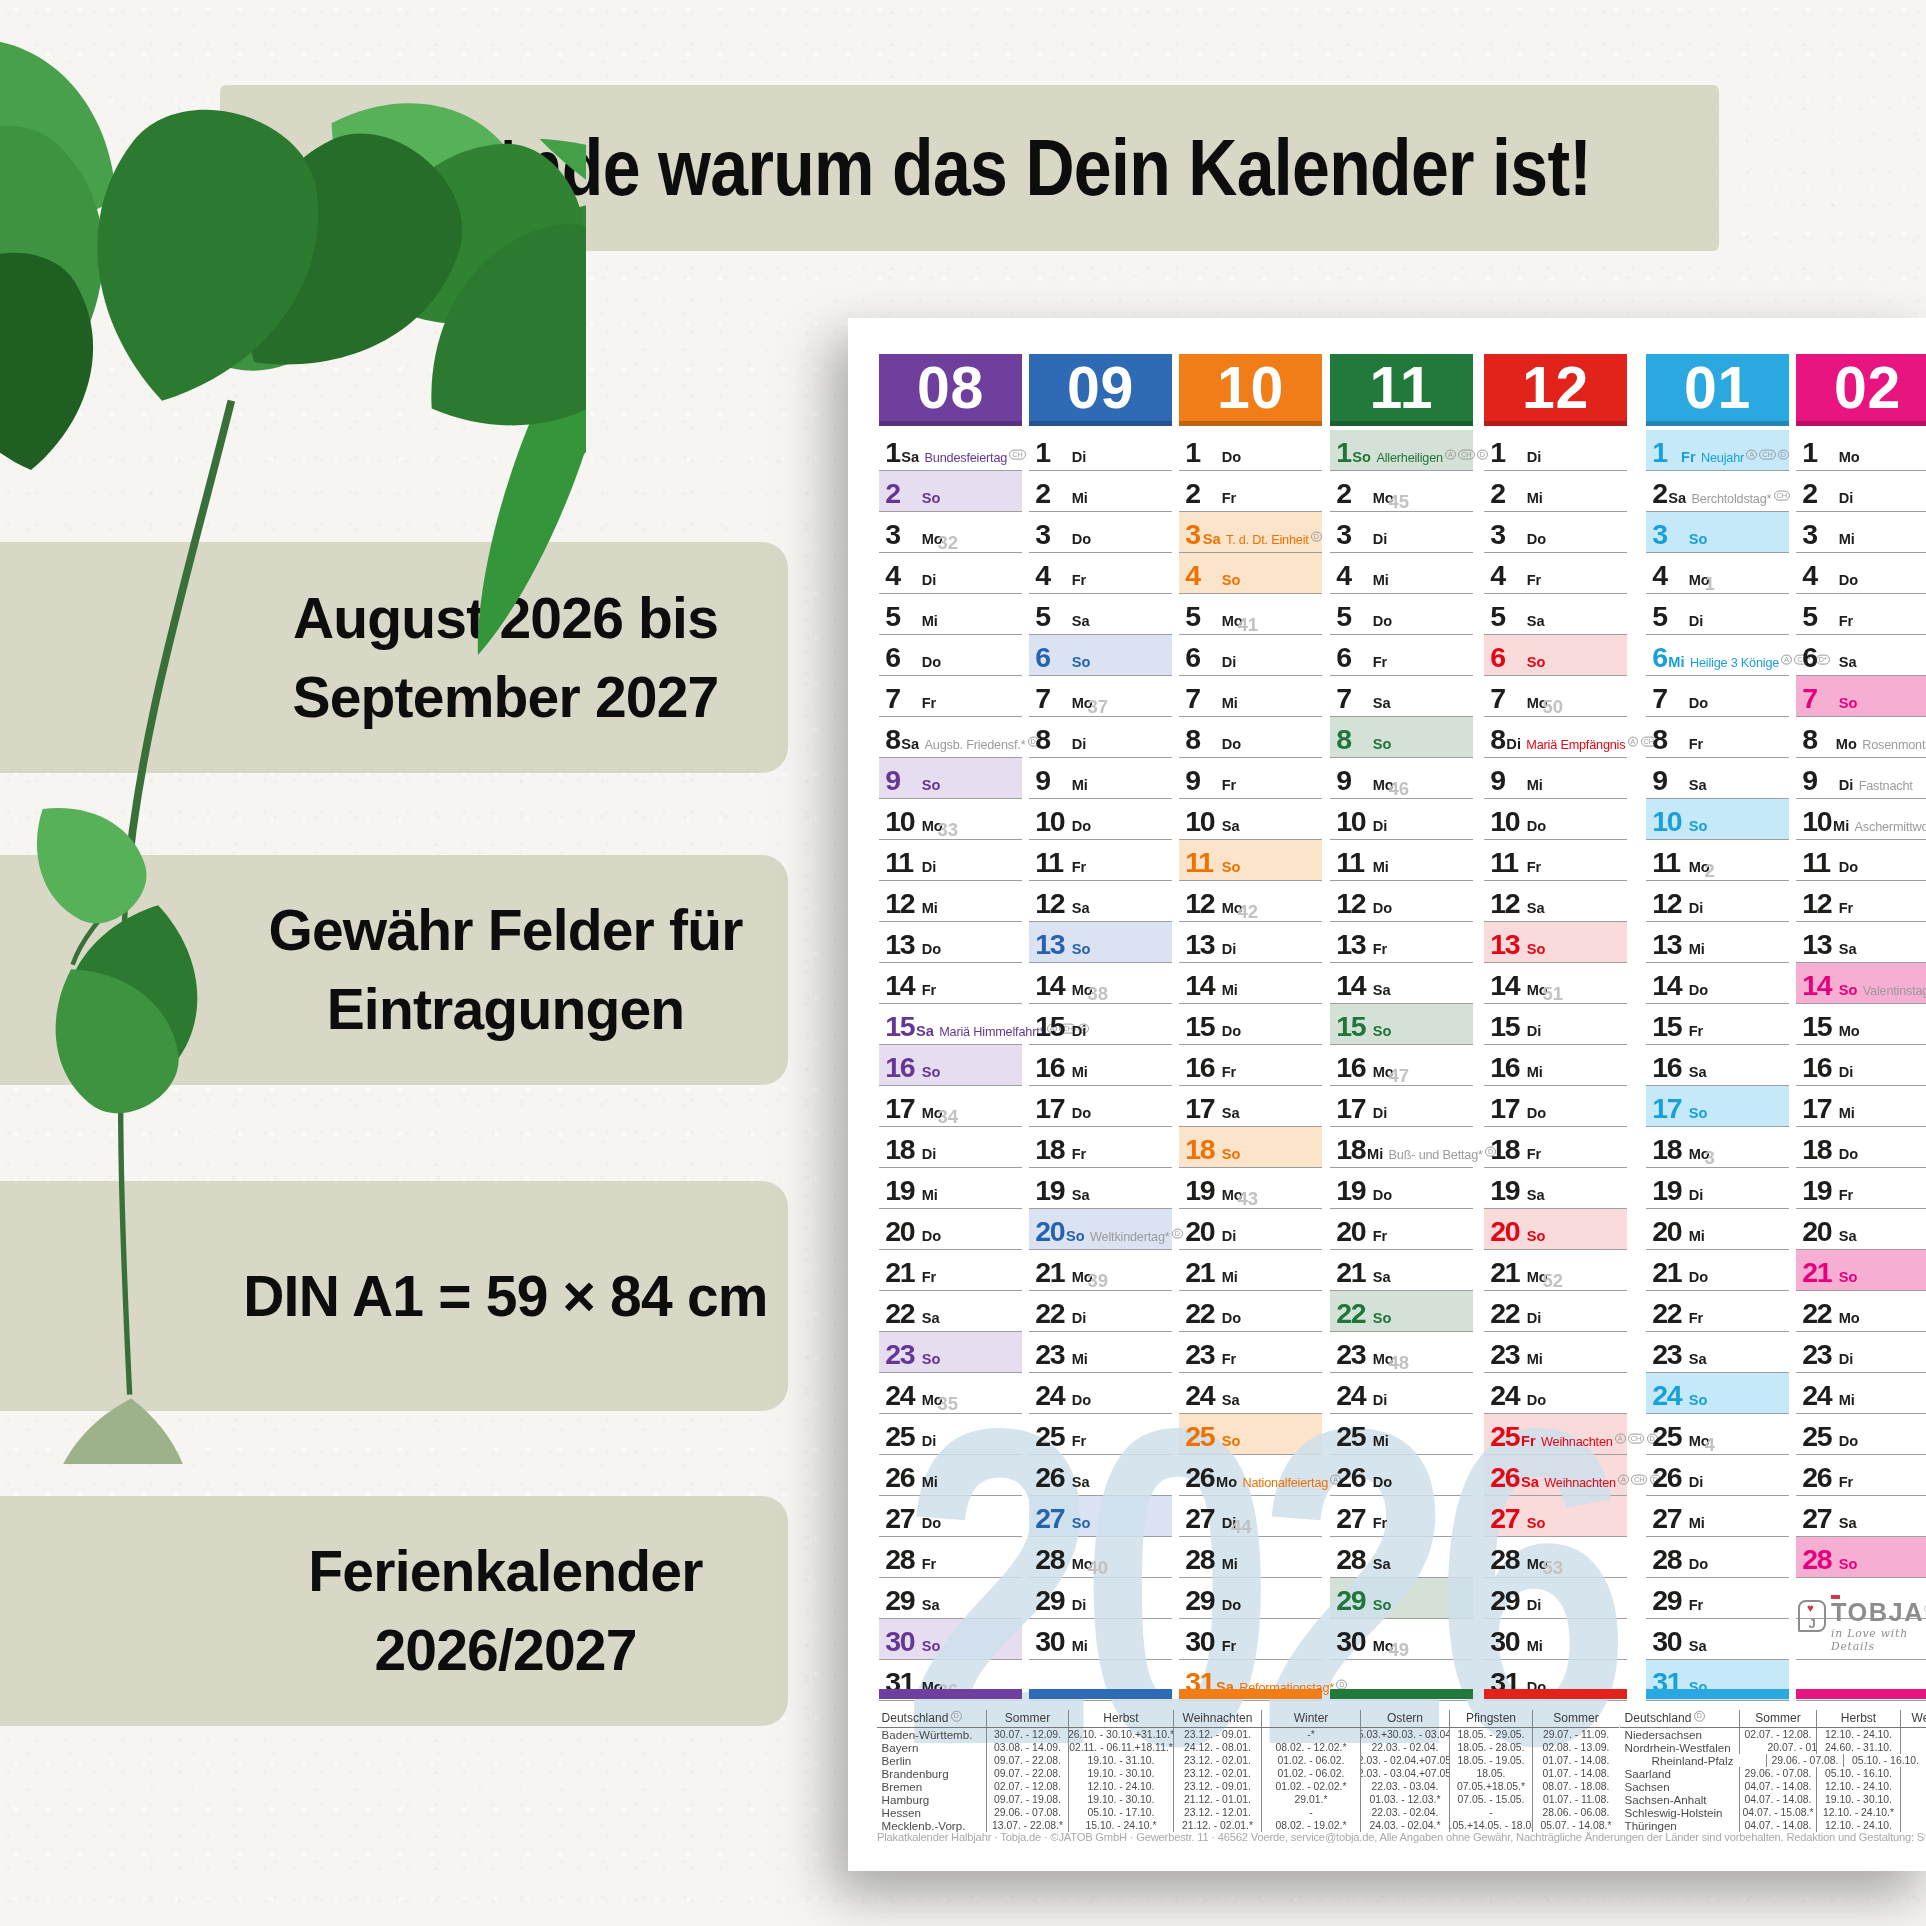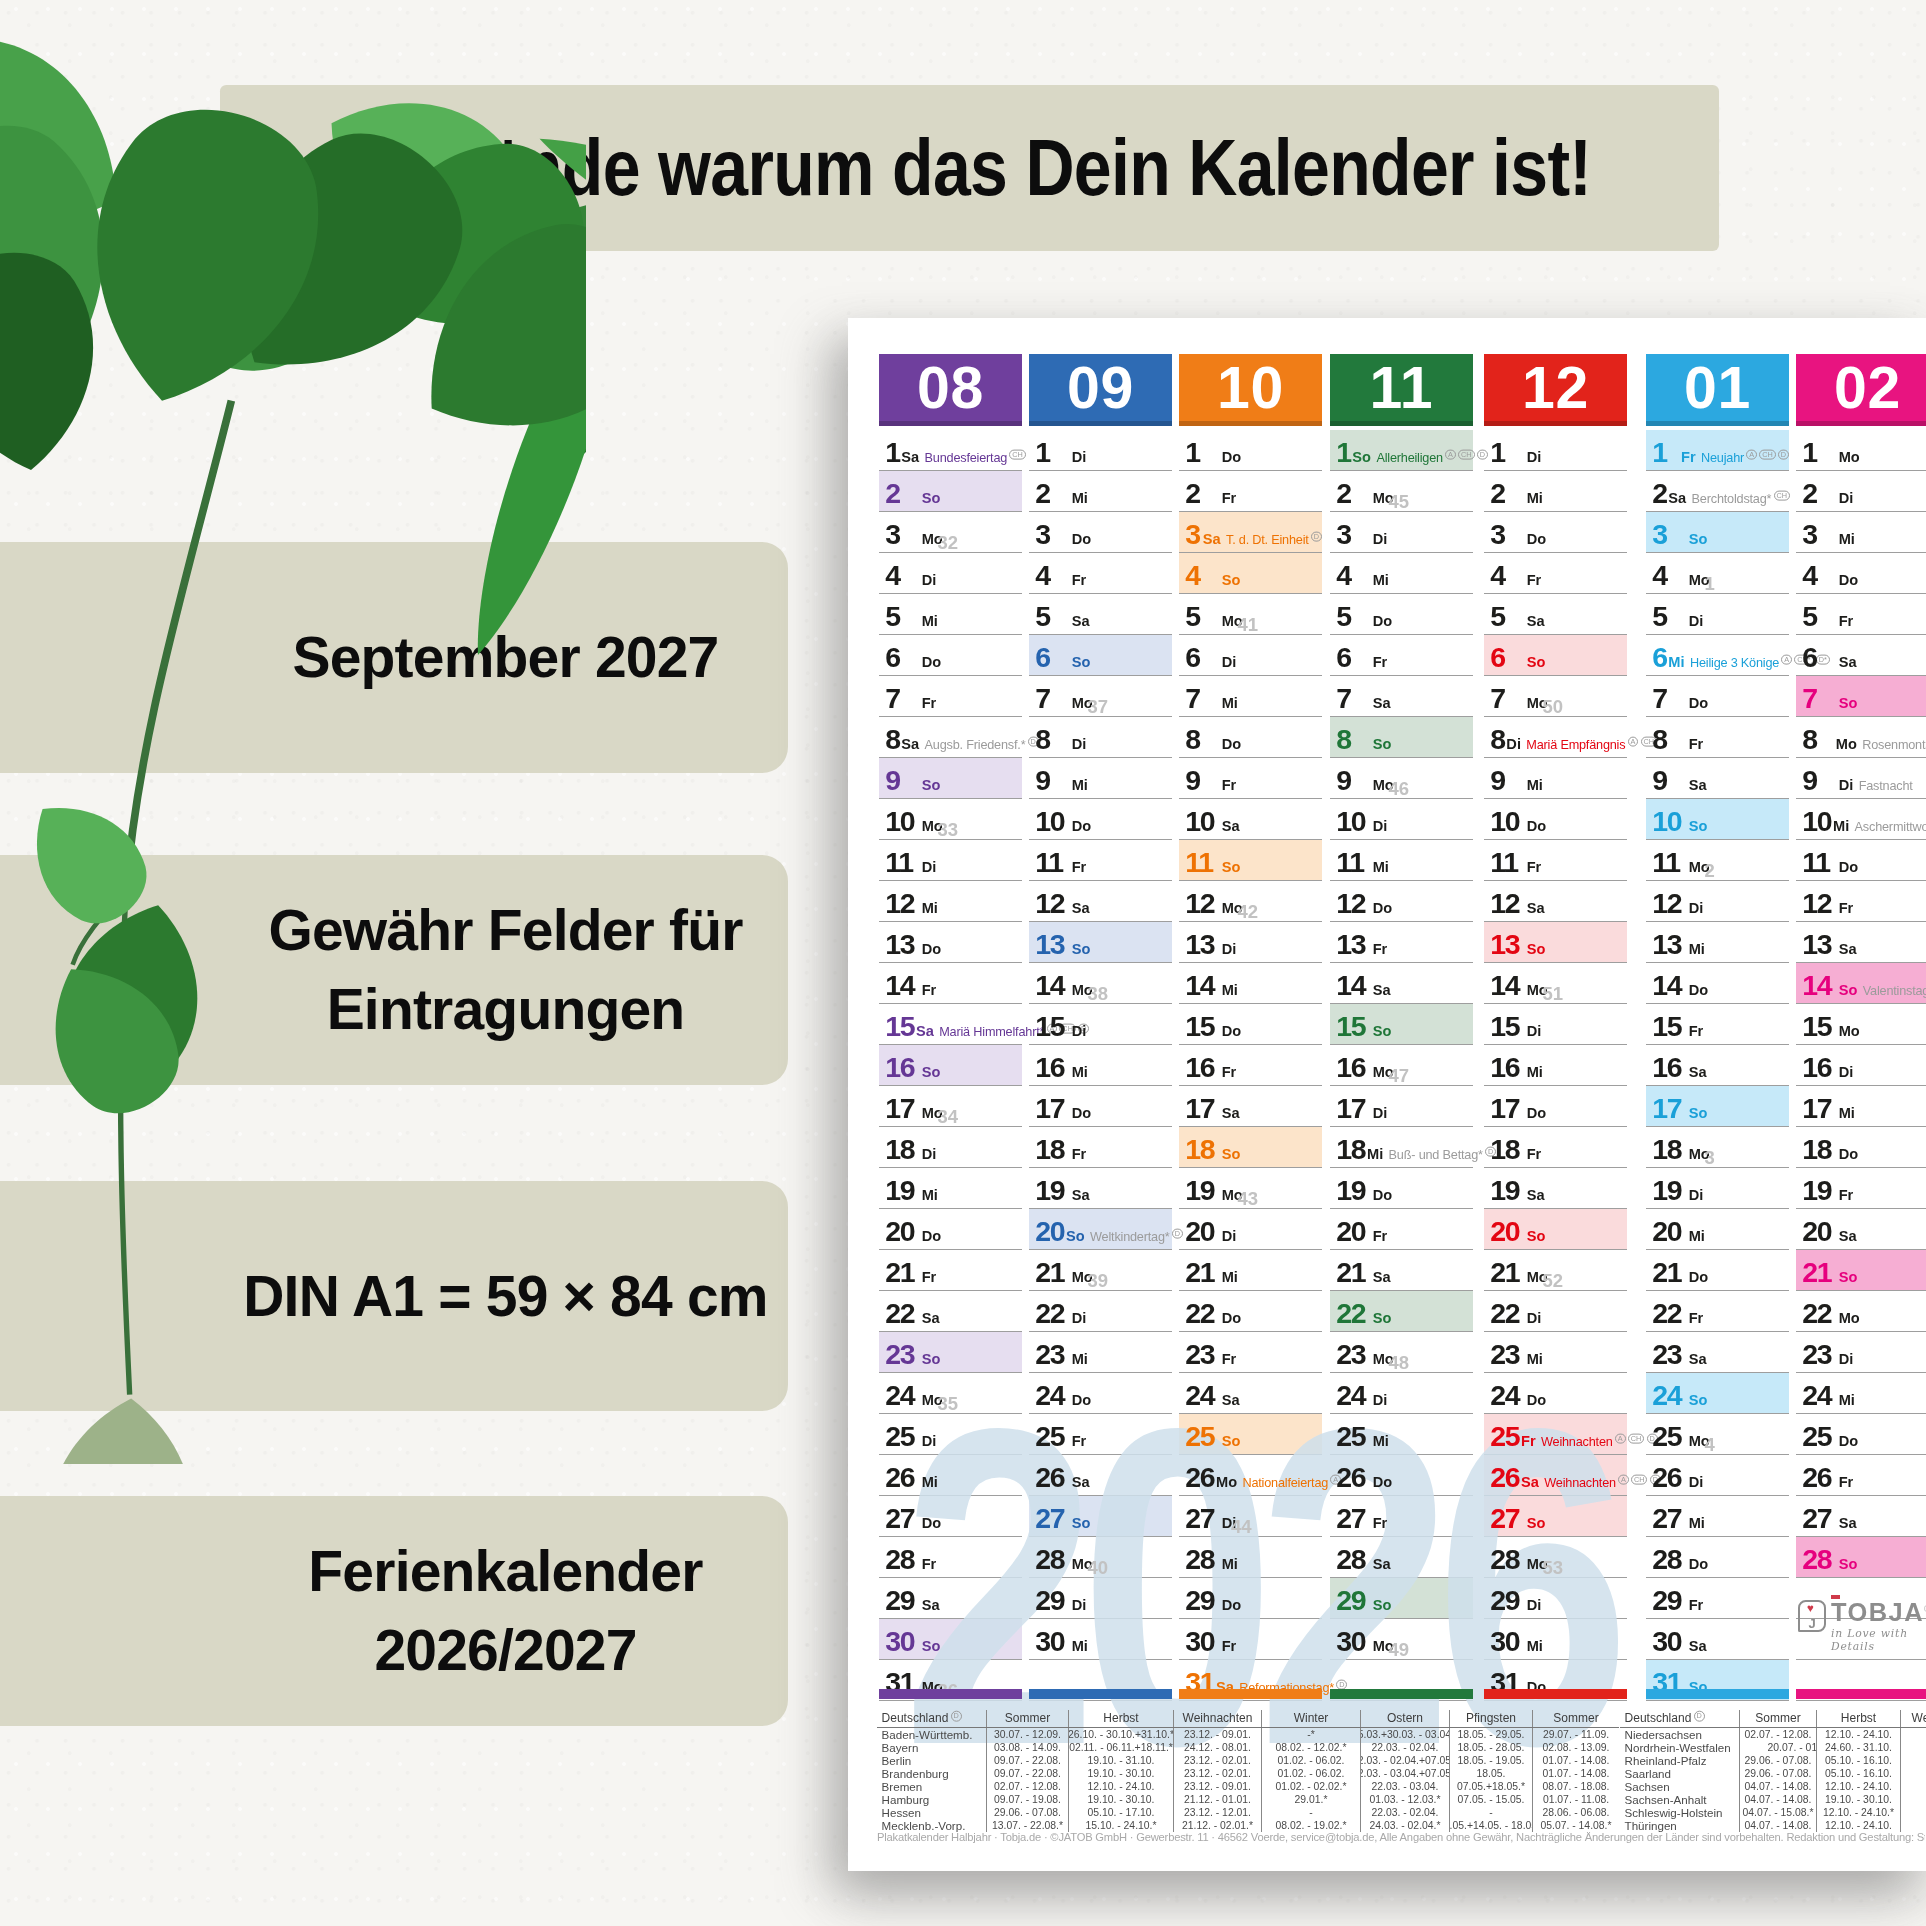--- a/index.html
+++ b/index.html
@@ -121,20 +121,21 @@
   <use href="#leafP" transform="translate(205,1175) rotate(195) scale(1.15)" fill="#2c7a2f"></use>
   <use href="#leafP" transform="translate(92,1258) rotate(150) scale(1.0)" fill="#3d9340"></use>
   <use href="#leafP" transform="translate(170,1815) rotate(185) scale(1.25)" fill="#9db289"></use>
 </svg>
 
 <div class="banner">
   <span class="banner-text">4 Gründe warum das Dein Kalender ist!</span>
 </div>
 
 <div class="feature-box" id="box1">
+  <span class="feature-line">August 2026 bis</span>
   <span class="feature-line">September 2027</span>
 </div>
 <div class="feature-box" id="box2">
   <span class="feature-line">Gewähr Felder für</span>
   <span class="feature-line">Eintragungen</span>
 </div>
 <div class="feature-box" id="box3">
   <span class="feature-line">DIN A1 = 59 × 84 cm</span>
 </div>
 <div class="feature-box" id="box4">
@@ -1256,21 +1257,21 @@
         <span class="vcell sep" style="width: 84px;">12.10. - 24.10.</span>
         <span class="vcell sep" style="width: 92px;">23.12.</span>
       </div>
       <div class="vrow">
         <span class="vcell land" style="width: 119px;">Nordrhein-Westfalen</span>
         <span class="vcell sep" style="width: 77px; padding-left: 46px;">20.07. - 01.09.</span>
         <span class="vcell sep" style="width: 84px;">24.60. - 31.10.</span>
         <span class="vcell sep" style="width: 92px;">23.12.</span>
       </div>
       <div class="vrow">
-        <span class="vcell land" style="width: 119px;">Rheinland-Pfalz</span>
+        <span class="vcell land" style="width: 119px; margin-left: 27px;">Rheinland-Pfalz</span>
         <span class="vcell sep" style="width: 77px;">29.06. - 07.08.</span>
         <span class="vcell sep" style="width: 84px;">05.10. - 16.10.</span>
         <span class="vcell sep" style="width: 92px;">23.12.</span>
       </div>
       <div class="vrow">
         <span class="vcell land" style="width: 119px;">Saarland</span>
         <span class="vcell sep" style="width: 77px;">29.06. - 07.08.</span>
         <span class="vcell sep" style="width: 84px;">05.10. - 16.10.</span>
         <span class="vcell sep" style="width: 92px;">21.12.</span>
       </div>

